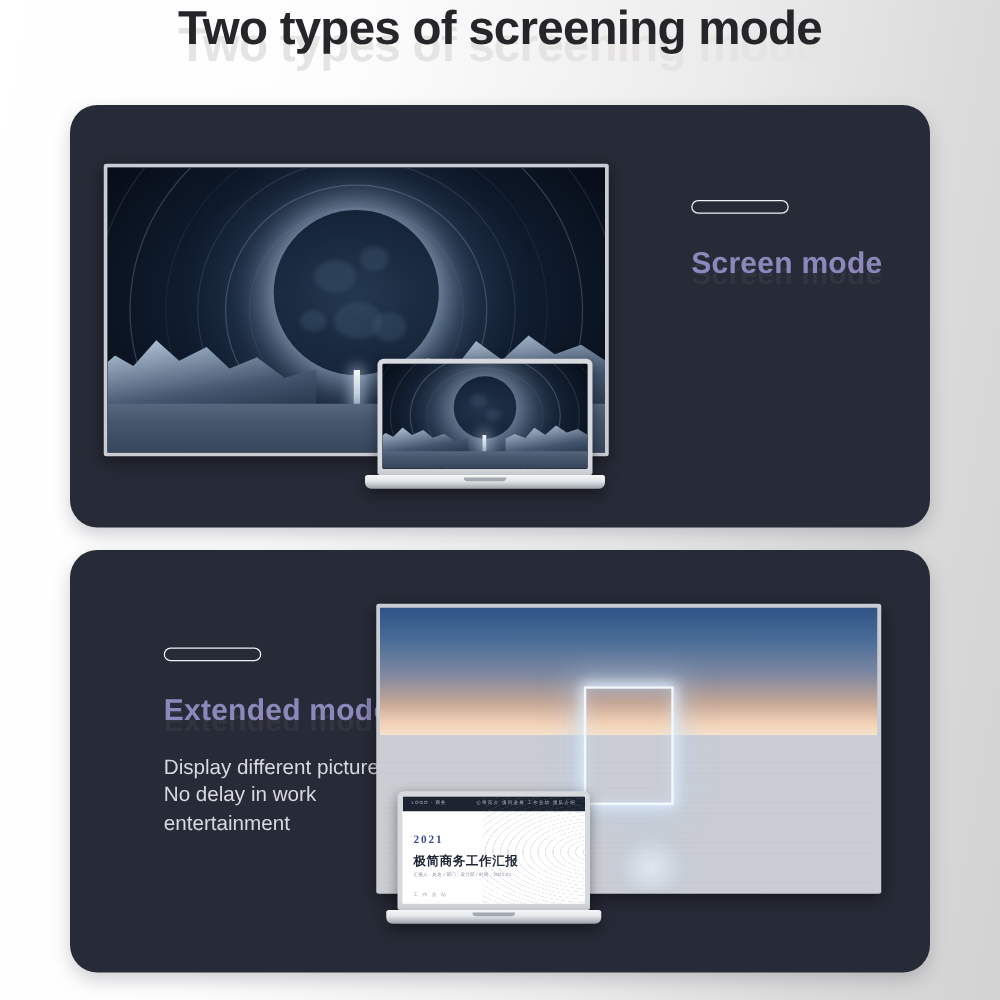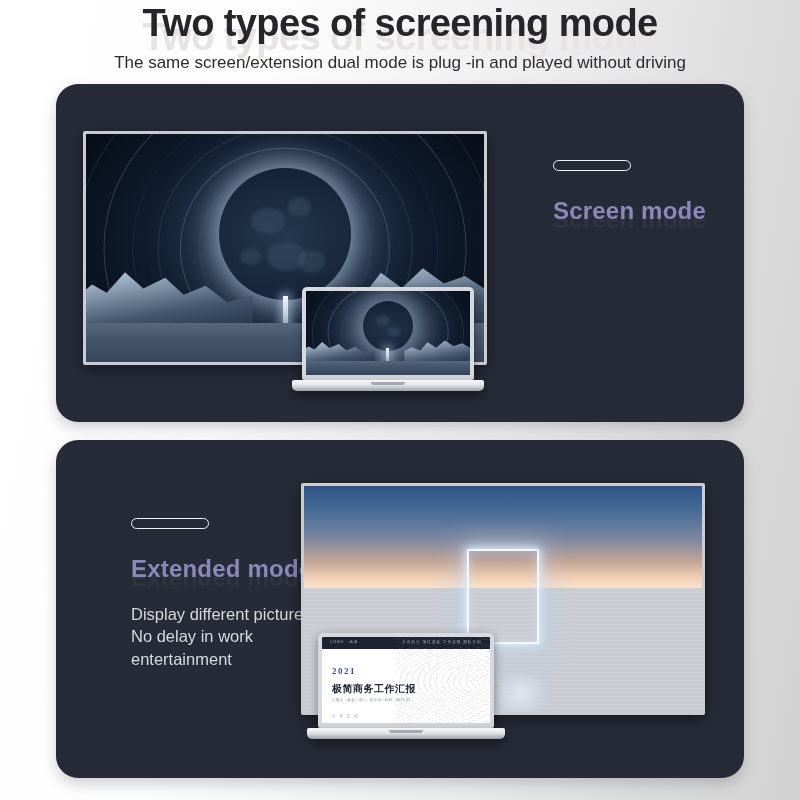--- a/index.html
+++ b/index.html
@@ -303,21 +303,21 @@
       0 0 10px 2px rgba(225,240,255,0.9),
       0 0 26px 8px rgba(180,210,245,0.45),
       inset 0 0 10px 2px rgba(210,232,255,0.35);
   }
 
   
   .laptop2 {
     position: absolute;
     left: 262px;
     top: 193px;
-    width: 176px;
+    width: 154px;
   }
   .lt2-screen {
     position: relative;
     width: 100%;
     height: 86px;
     overflow: hidden;
     background: #ffffff;
     border-radius: 1px;
   }
   
@@ -368,21 +368,20 @@
 </head>
 <body>
 
 <div class="page">
 
   <div class="header">
     <div class="title-wrap">
       <div class="title-ghost">Two types of screening mode</div>
       <div class="title-main">Two types of screening mode</div>
     </div>
-    <div class="subtitle">The same screen/extension dual mode is plug -in and played without driving</div>
   </div>
 
   <div class="panel" id="panel-screen">
 
     <div class="tv1">
       <div class="tv1-screen">
         <div class="night-scene">
           <div class="star-trails">
             <div class="trail" style="width:96%;height:150%"></div>
             <div class="trail b" style="width:86%;height:135%"></div>

